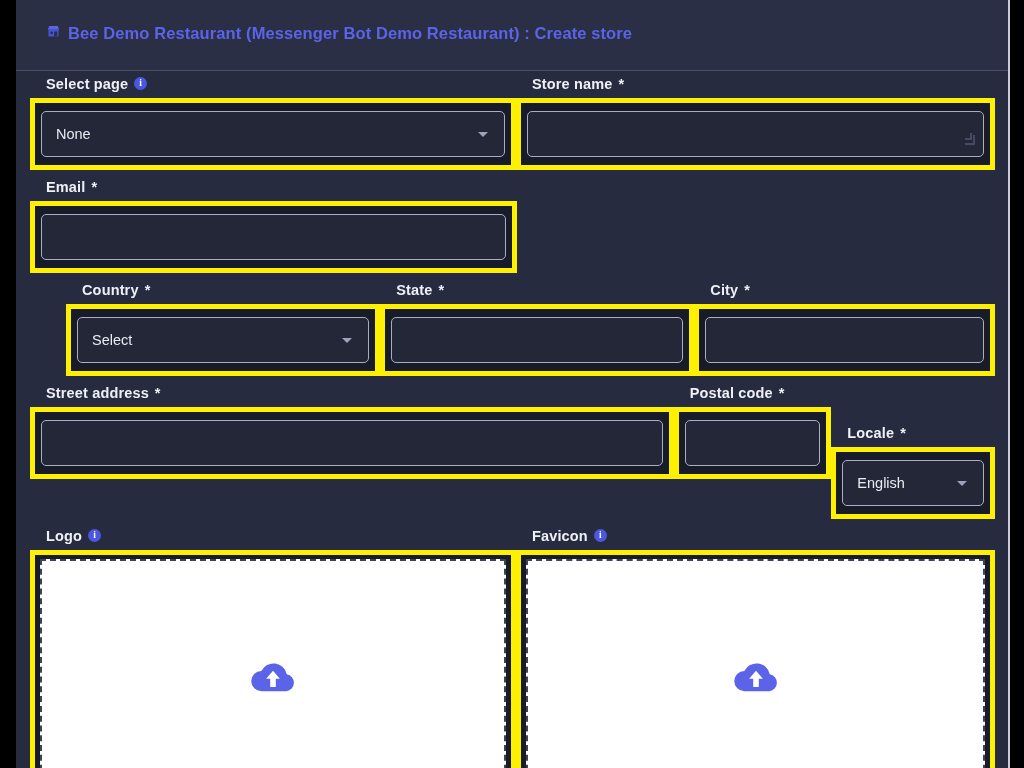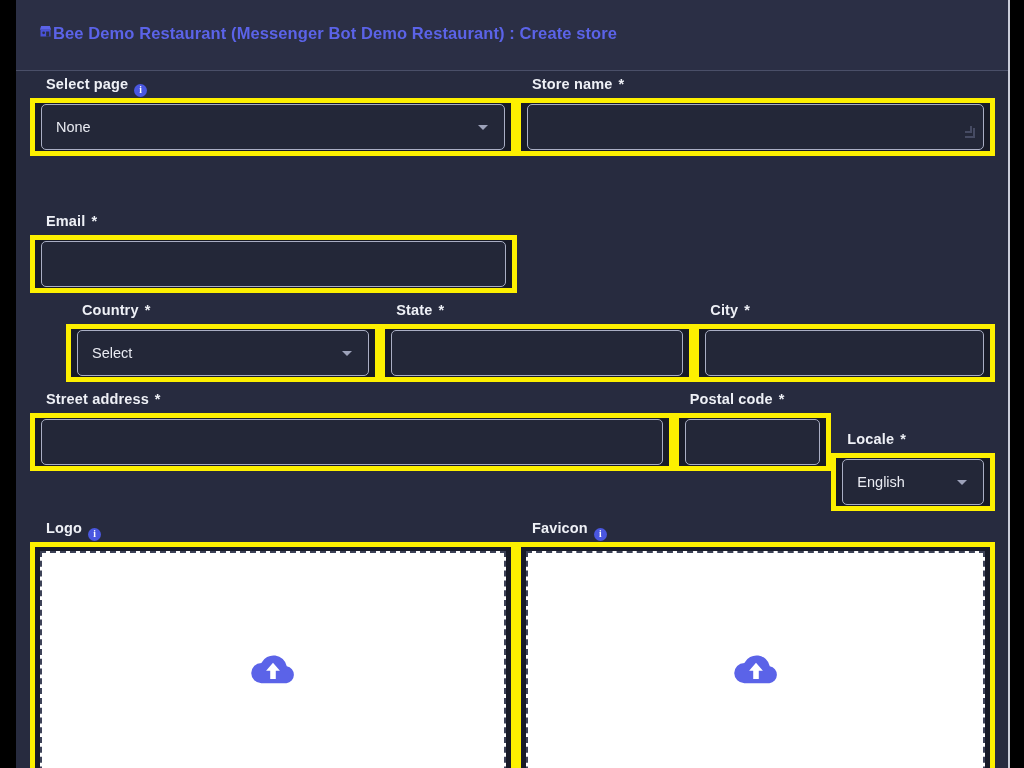--- a/index.html
+++ b/index.html
@@ -41,24 +41,25 @@
 
   
   .header {
     position: relative;
     height: 71px;
     background: #2b2f45;
     border-bottom: 1px solid #4a4f68;
   }
   .header-title {
     position: absolute;
-    left: 22px;
+    left: 30px;
     top: 24px;
     display: flex;
     align-items: center;
+    gap: 7px;
     color: #5b63e8;
     font-size: 16.5px;
     font-weight: 600;
     letter-spacing: .1px;
     white-space: nowrap;
   }
   .shop-icon { display: block; }
 
   
   .form {
@@ -69,21 +70,21 @@
 
   .row {
     display: flex;
     gap: 0px;
   }
 
   .field { position: relative; }
 
   .label {
     display: flex;
-    align-items: flex-end;
+    align-items: center;
     gap: 6px;
     color: #eef0f6;
     font-size: 14.5px;
     font-weight: 700;
     letter-spacing: .15px;
     padding-left: 16px;
     height: 27px;
     line-height: 27px;
     white-space: nowrap;
   }
@@ -101,21 +102,21 @@
     text-align: center;
     font-family: "Liberation Serif", serif;
     position: relative;
     top: -1px;
   }
 
   
   .hl {
     border: 5px solid #fdf000;
     background: #181b28;
-    padding: 1px 6px;
+    padding: 8px 6px;
     position: relative;
   }
 
   .control {
     position: relative;
     height: 46px;
     border: 1px solid #a9aec4;
     border-radius: 5px;
     background: #232738;
     display: flex;
@@ -207,21 +208,21 @@
             <div class="hl">
               <div class="control">
                 <span class="val"></span>
                 <span class="grip"></span>
               </div>
             </div>
           </div>
         </div>
         <div class="sp"></div>
         <div class="row">
-          <div class="field" style="width: 487px; margin-top: 48px;">
+          <div class="field" style="width: 487px;">
             <div class="label">
               <span>Email</span>
               <span class="star">*</span>
             </div>
             <div class="hl">
               <div class="control">
                 <span class="val"></span>
               </div>
             </div>
           </div>

